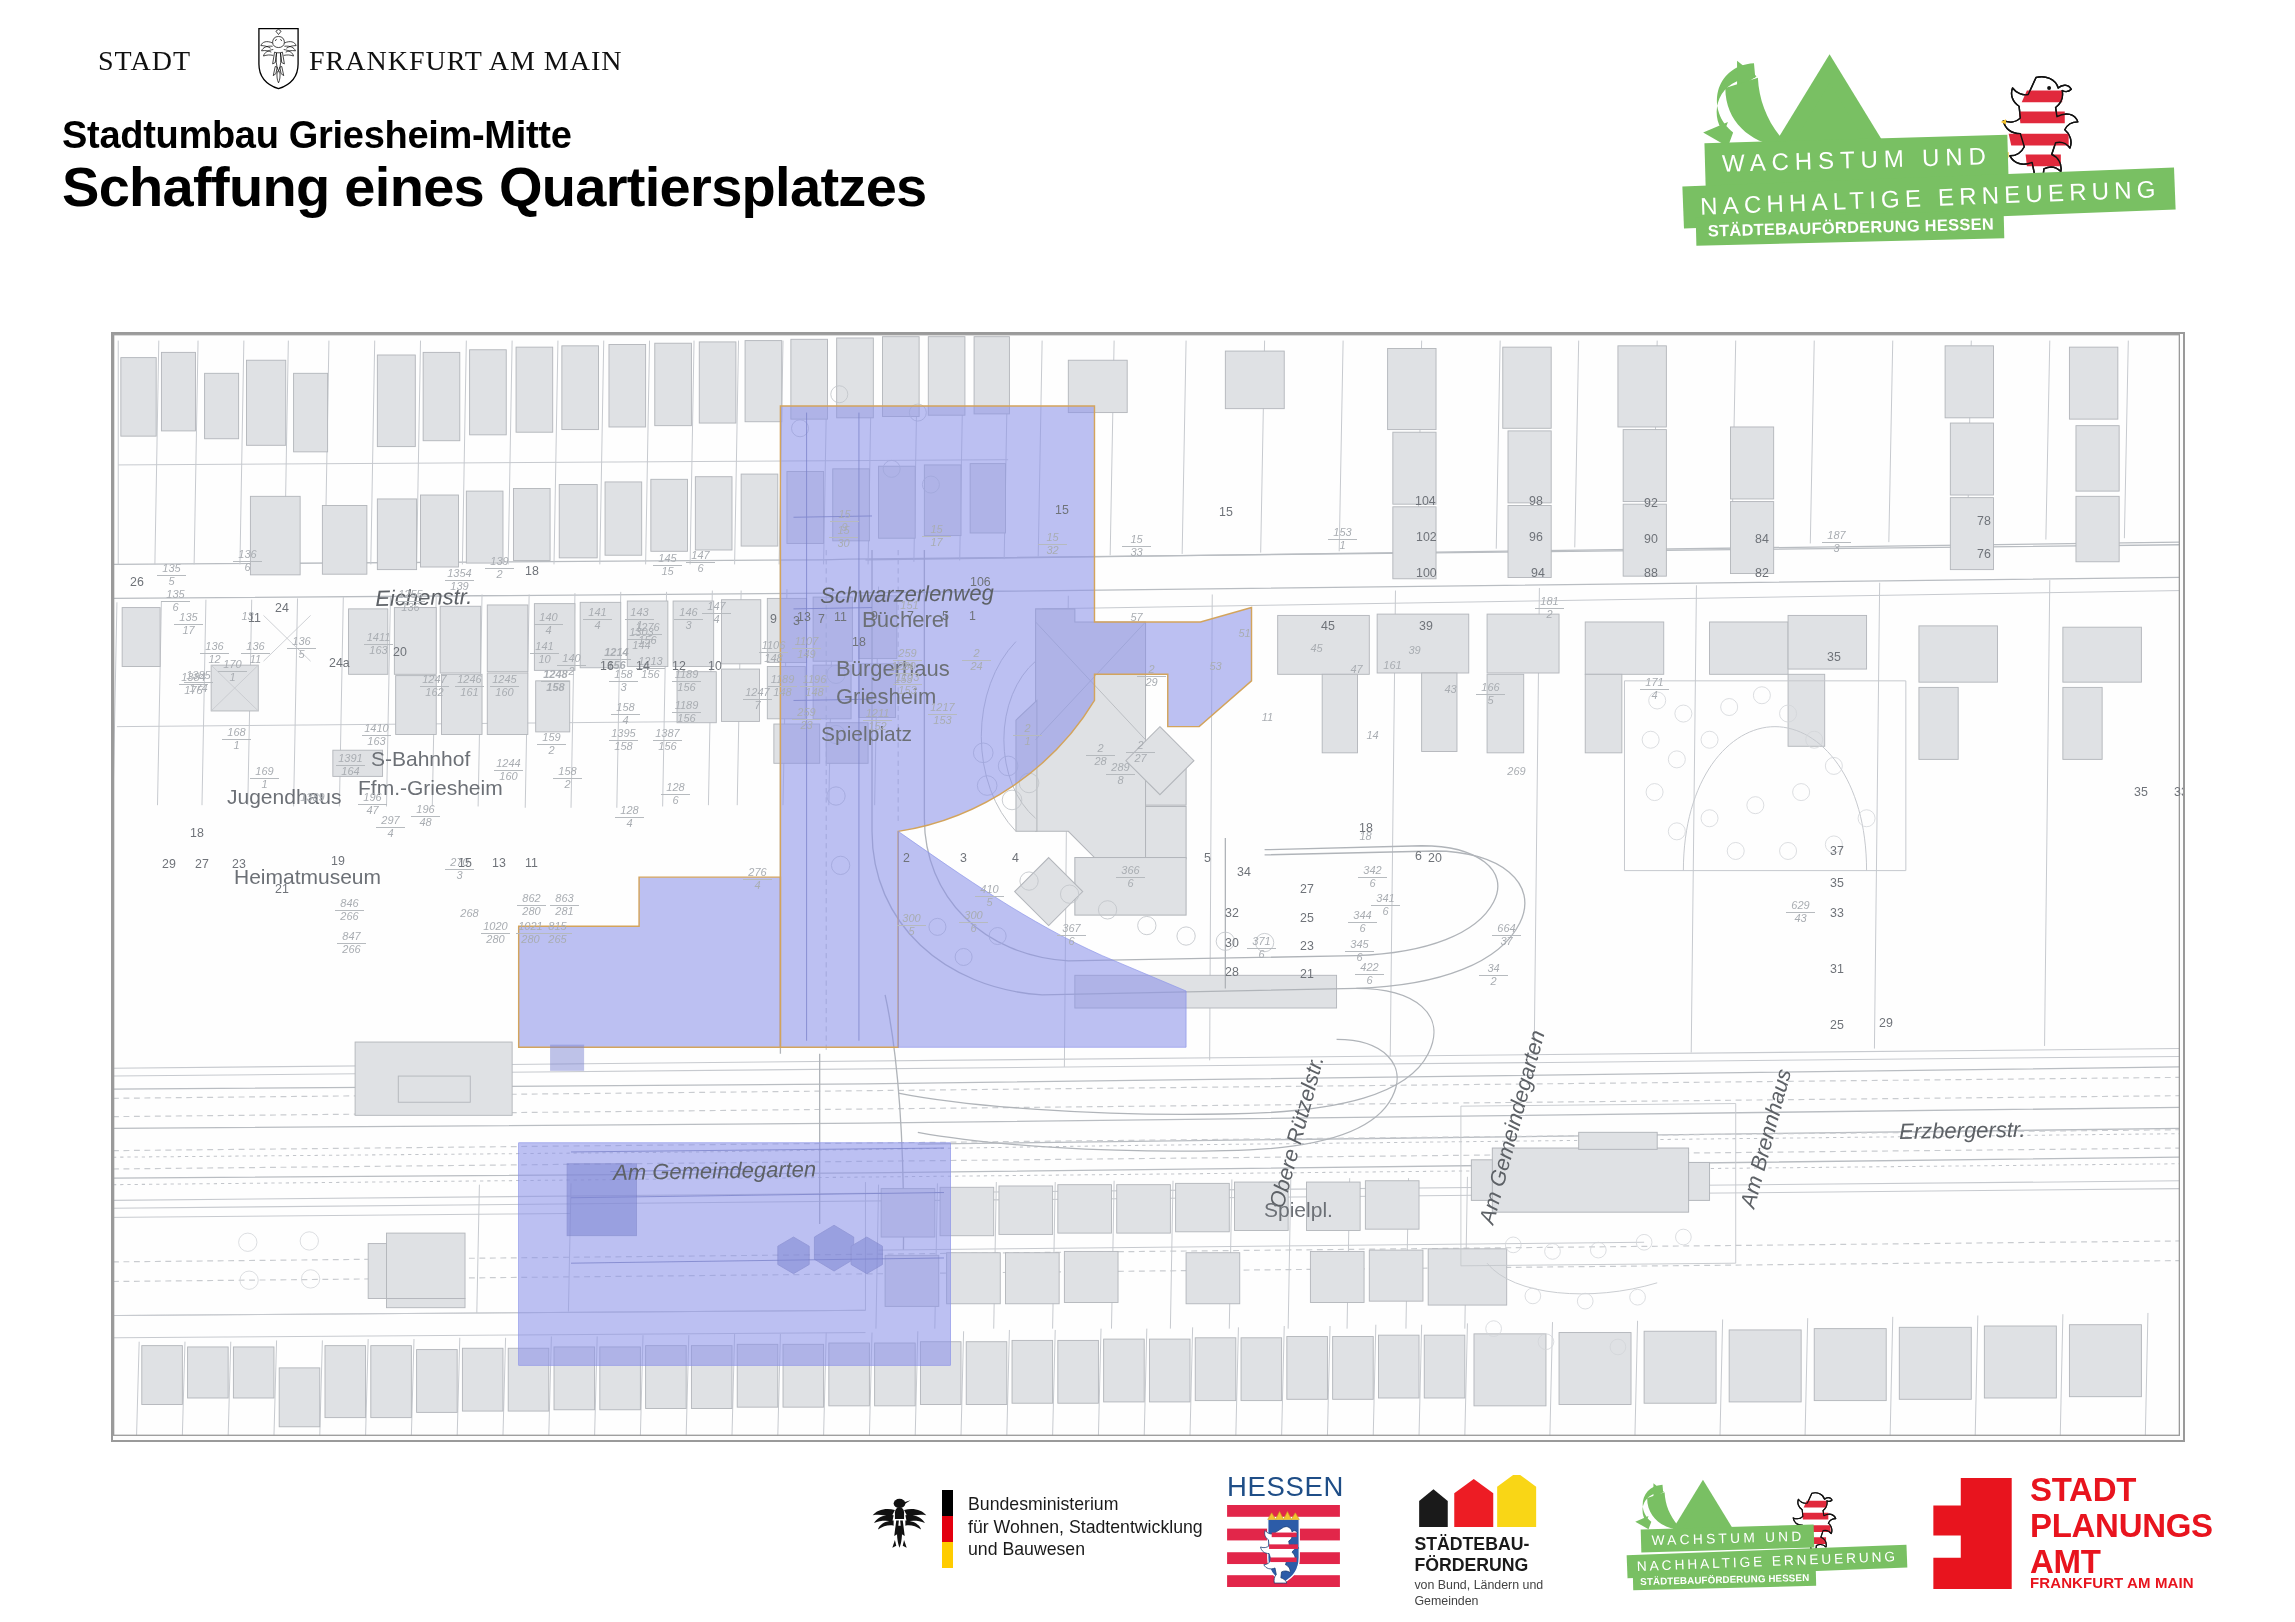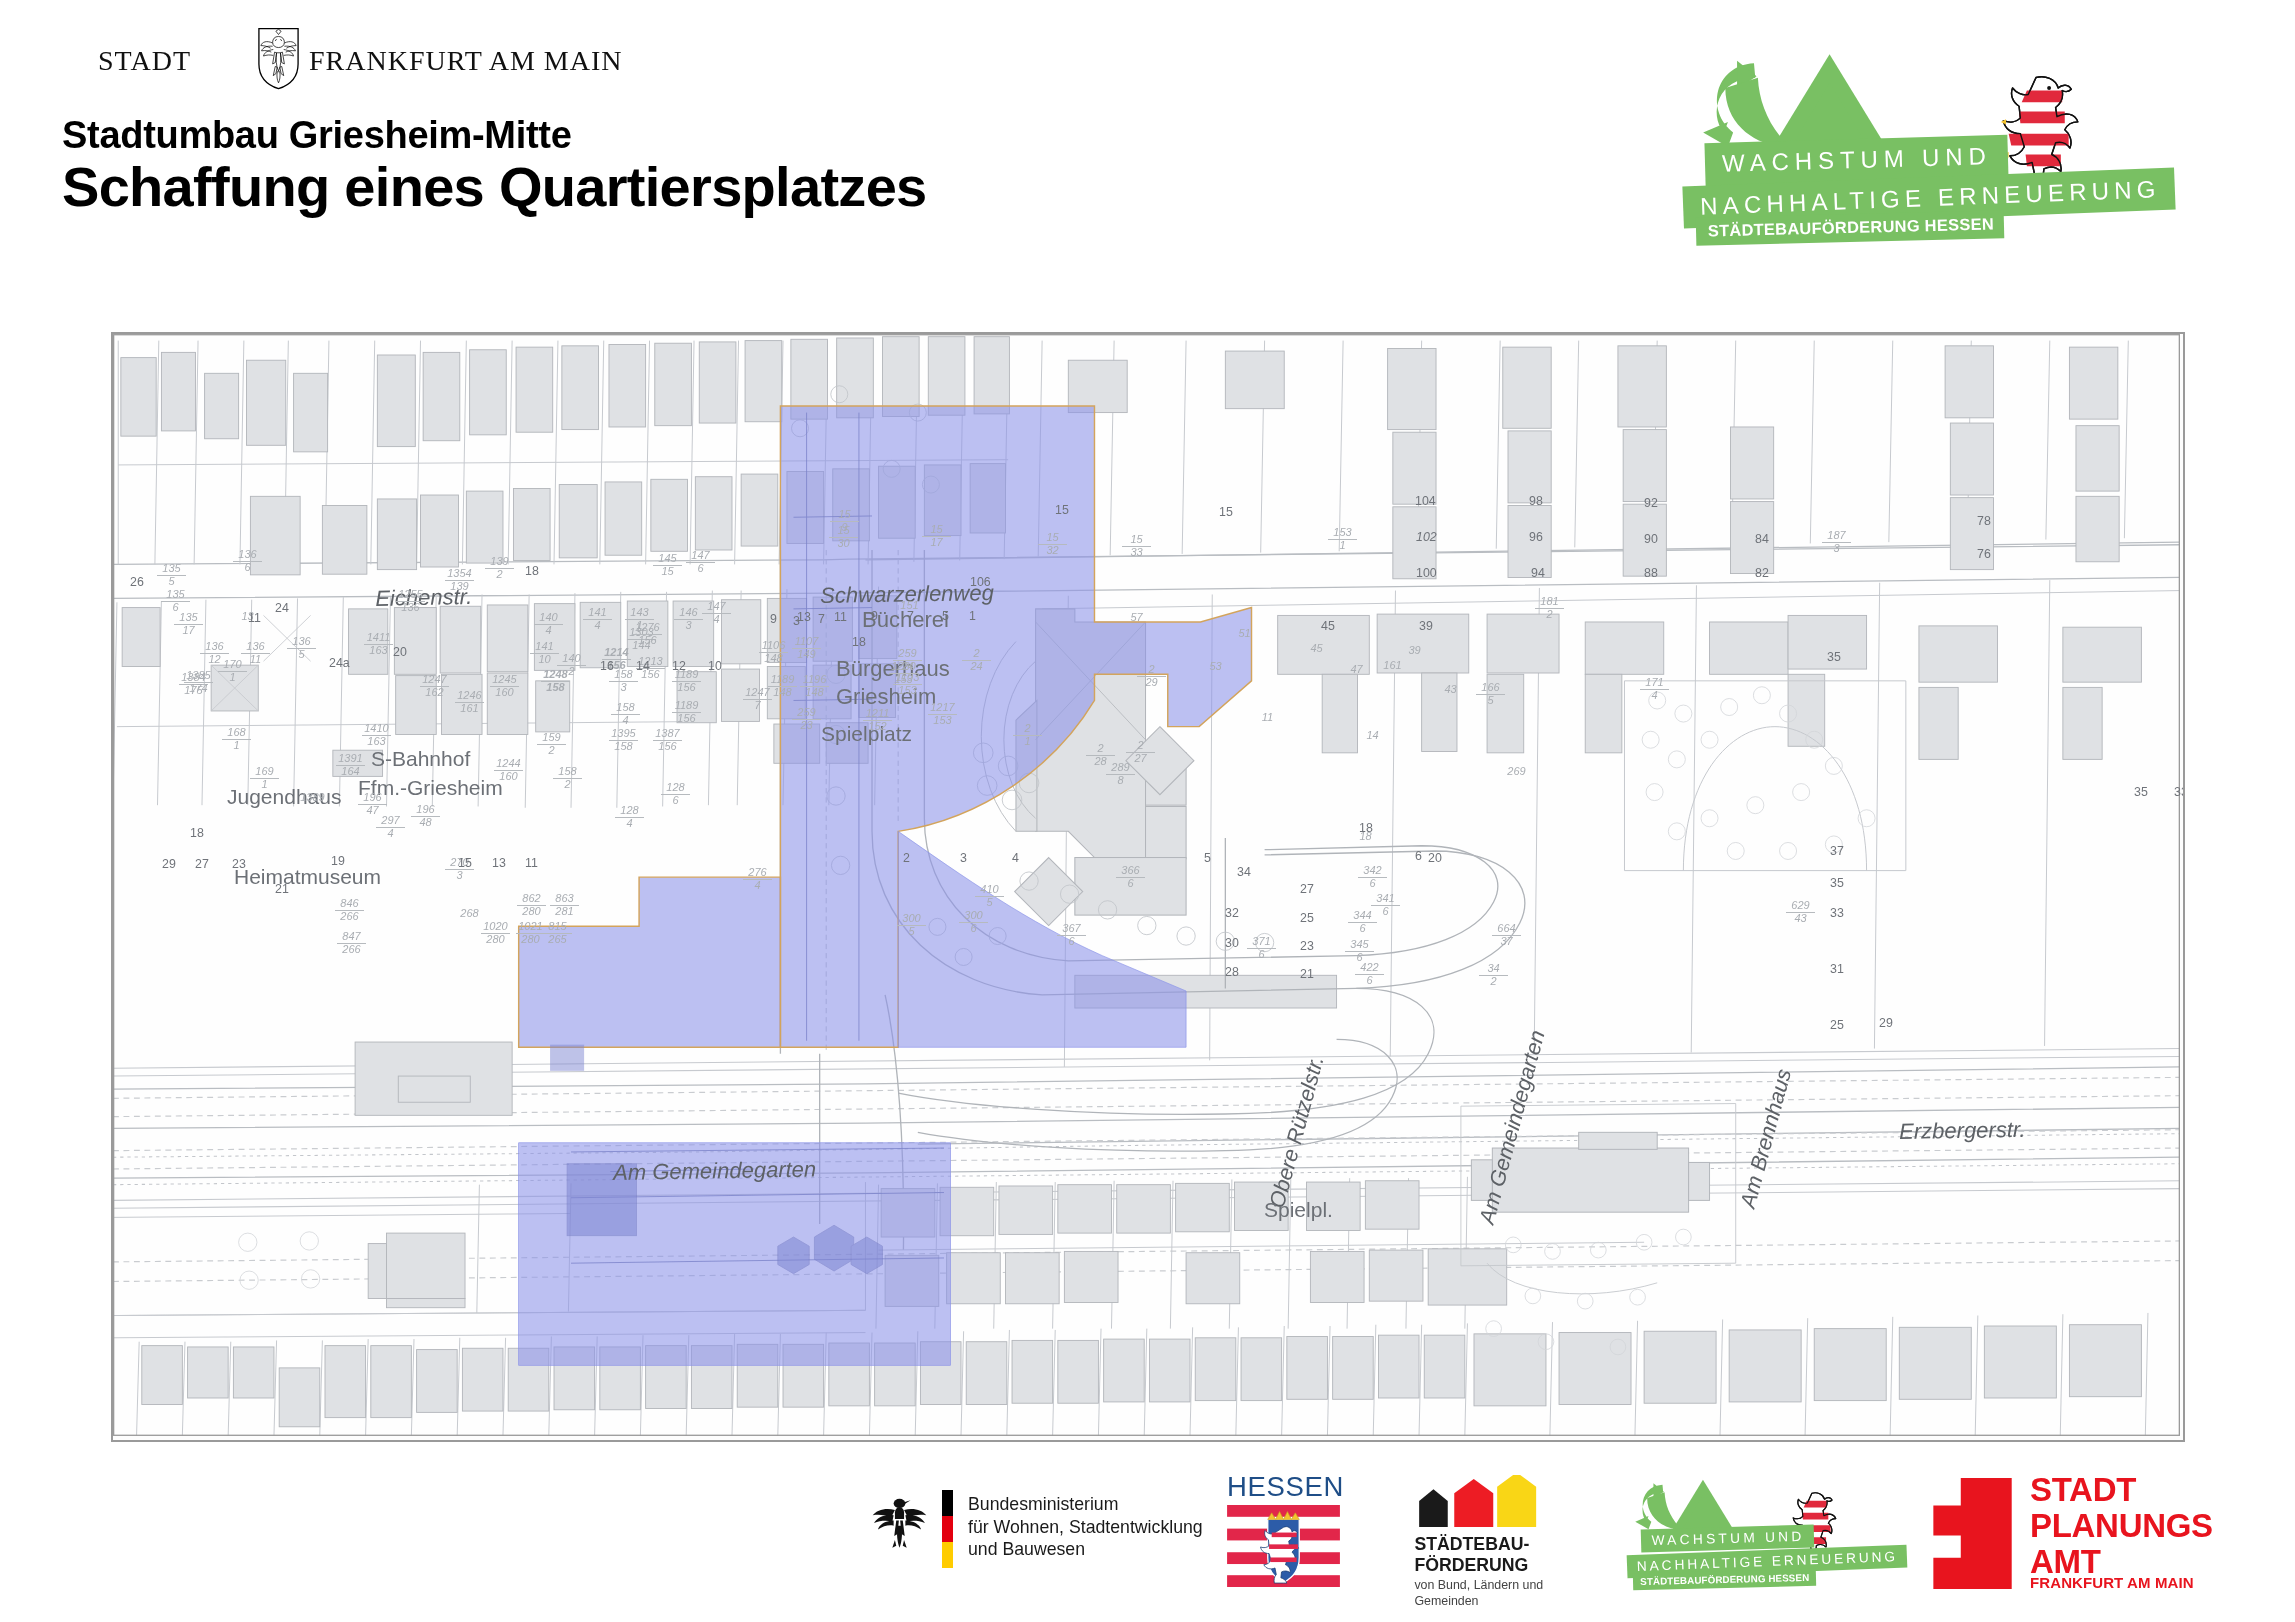--- a/index.html
+++ b/index.html
@@ -799,21 +799,21 @@
         <div class="parcel-num" style="left: 782px; top: 266px; width: 29px;">151</div>
         <div class="parcel-num" style="left: 120px; top: 277px; width: 29px;">13</div>
         <div class="parcel-num" style="left: 105px; top: 325px; width: 29px;"><u>170</u>1</div>
         <div class="parcel-num" style="left: 46px; top: 338px; width: 29px; margin-left: 20px;"><u>1384</u>175</div>
         <div class="parcel-num" style="left: 71px; top: 336px; width: 29px;"><u>1385</u>174</div>
         <div class="parcel-num" style="left: 251px; top: 298px; width: 29px;"><u>1411</u>163</div>
         <div class="parcel-num" style="left: 249px; top: 389px; width: 29px;"><u>1410</u>163</div>
         <div class="parcel-num" style="left: 223px; top: 419px; width: 29px;"><u>1391</u>164</div>
         <div class="parcel-num" style="left: 185px; top: 458px; width: 29px;">1389</div>
         <div class="parcel-num" style="left: 307px; top: 340px; width: 29px;"><u>1247</u>162</div>
-        <div class="parcel-num" style="left: 342px; top: 340px; width: 29px; margin-top: 16px;"><u>1246</u>161</div>
+        <div class="parcel-num" style="left: 342px; top: 340px; width: 29px;"><u>1246</u>161</div>
         <div class="parcel-num" style="left: 377px; top: 340px; width: 29px;"><u>1245</u>160</div>
         <div class="parcel-num" style="left: 428px; top: 335px; width: 29px; font-weight: bold;"><u>1248</u>158</div>
         <div class="parcel-num" style="left: 489px; top: 313px; width: 29px; font-weight: bold;"><u>1214</u>156</div>
         <div class="parcel-num" style="left: 496px; top: 335px; width: 29px;"><u>158</u>3</div>
         <div class="parcel-num" style="left: 523px; top: 322px; width: 29px;"><u>1213</u>156</div>
         <div class="parcel-num" style="left: 520px; top: 288px; width: 29px;"><u>1276</u>156</div>
         <div class="parcel-num" style="left: 559px; top: 335px; width: 29px;"><u>1189</u>156</div>
         <div class="parcel-num" style="left: 559px; top: 366px; width: 29px;"><u>1189</u>156</div>
         <div class="parcel-num" style="left: 498px; top: 368px; width: 29px;"><u>158</u>4</div>
         <div class="parcel-num" style="left: 424px; top: 398px; width: 29px;"><u>159</u>2</div>
@@ -901,21 +901,21 @@
         <div class="hnum" style="left: 829px; top: 275px;">5</div>
         <div class="hnum" style="left: 680px; top: 280px;">3</div>
         <div class="hnum" style="left: 856px; top: 275px;">1</div>
         <div class="hnum" style="left: 657px; top: 278px;">9</div>
         <div class="hnum" style="left: 705px; top: 278px;">7</div>
         <div class="hnum" style="left: 942px; top: 169px;">15</div>
         <div class="hnum" style="left: 1106px; top: 171px;">15</div>
         <div class="hnum" style="left: 1302px; top: 160px;">104</div>
         <div class="hnum" style="left: 1416px; top: 160px;">98</div>
         <div class="hnum" style="left: 1531px; top: 162px;">92</div>
-        <div class="hnum" style="left: 1303px; top: 196px; font-style: italic;">102</div>
+        <div class="hnum" style="left: 1303px; top: 196px;">102</div>
         <div class="hnum" style="left: 1416px; top: 196px;">96</div>
         <div class="hnum" style="left: 1531px; top: 198px;">90</div>
         <div class="hnum" style="left: 1303px; top: 232px;">100</div>
         <div class="hnum" style="left: 1418px; top: 232px;">94</div>
         <div class="hnum" style="left: 1531px; top: 232px;">88</div>
         <div class="hnum" style="left: 1642px; top: 198px;">84</div>
         <div class="hnum" style="left: 1642px; top: 232px;">82</div>
         <div class="hnum" style="left: 1864px; top: 180px;">78</div>
         <div class="hnum" style="left: 1864px; top: 213px;">76</div>
         <div class="hnum" style="left: 857px; top: 241px;">106</div>

